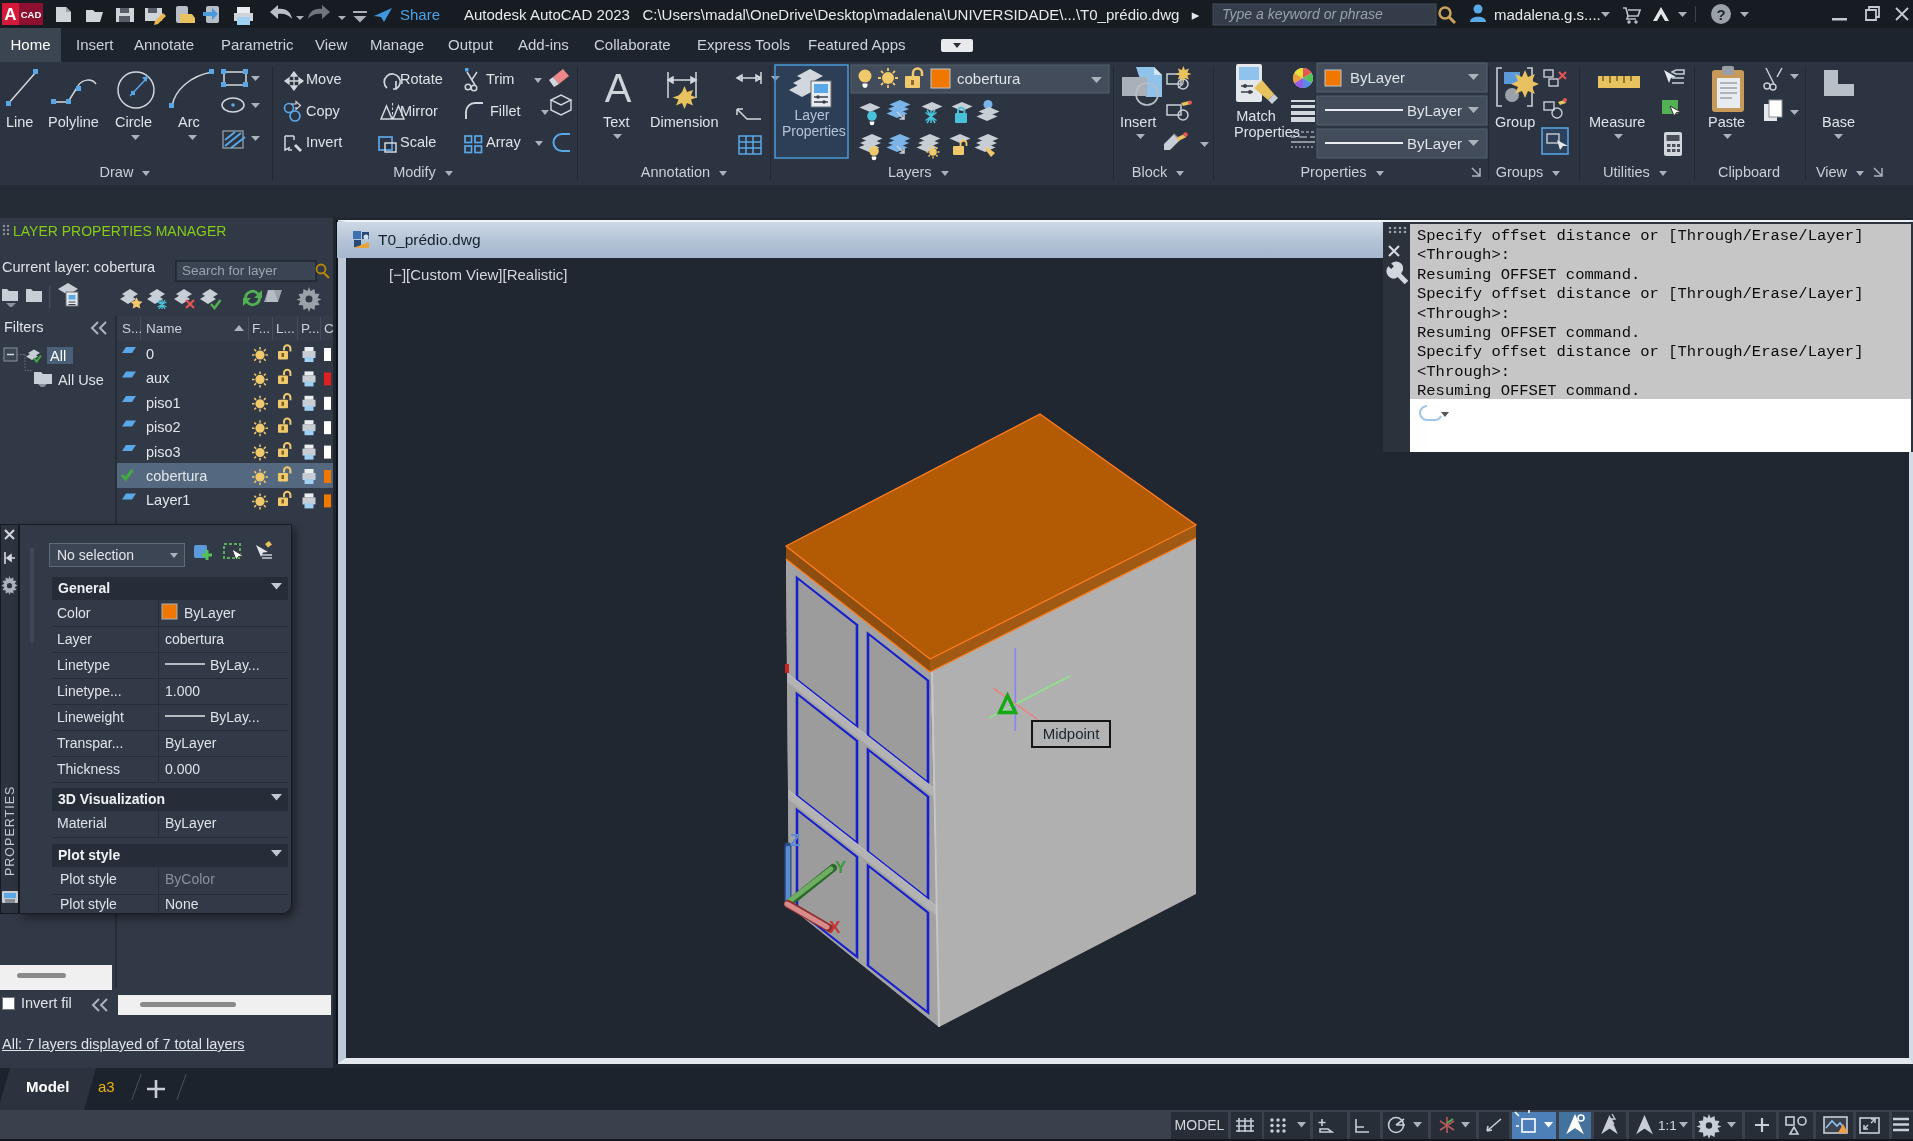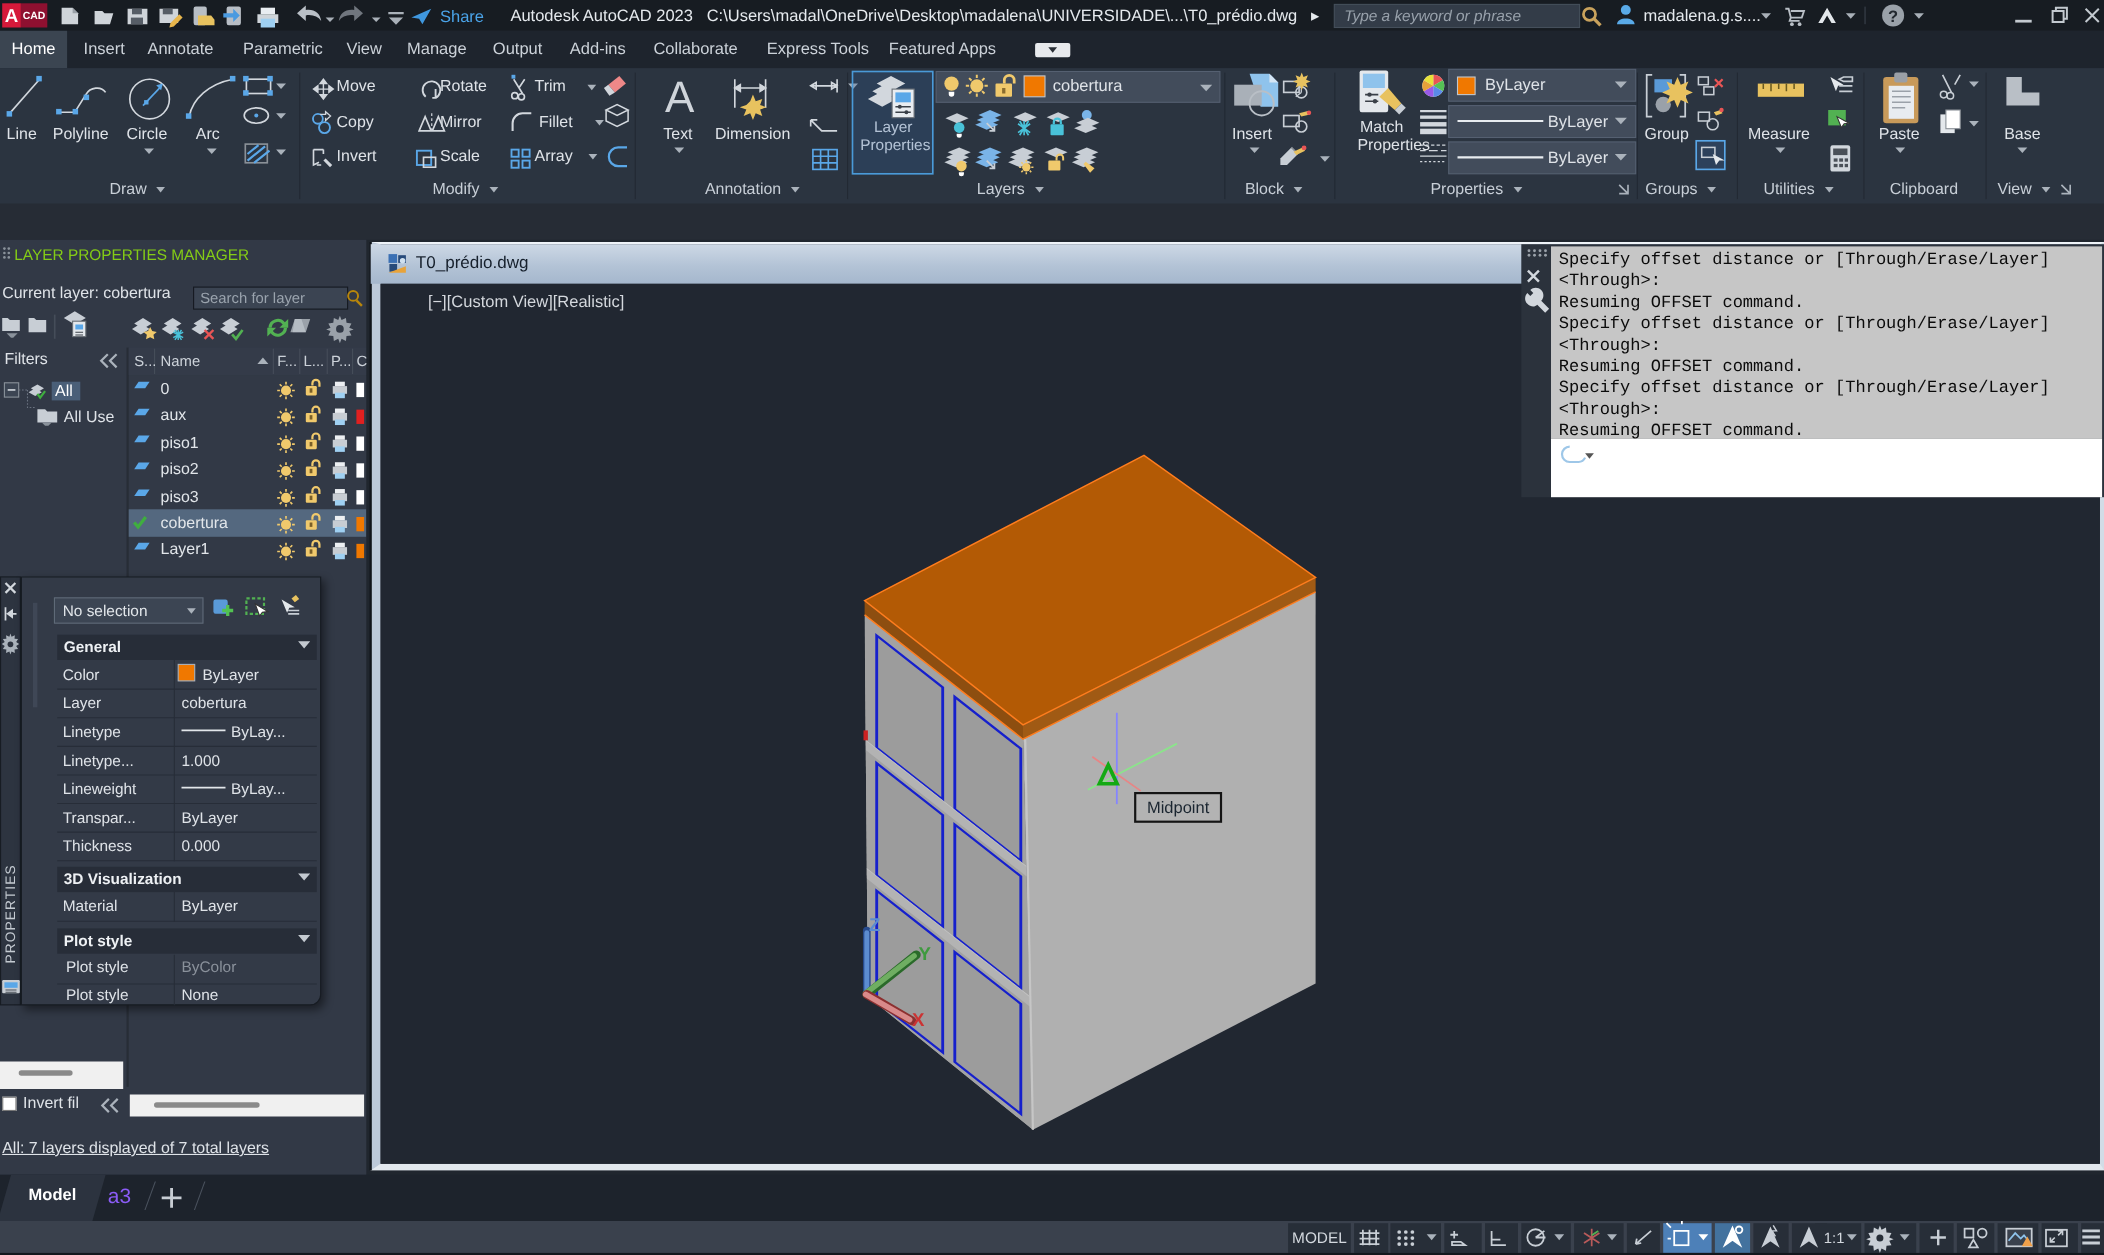--- a/index.html
+++ b/index.html
@@ -794,21 +794,21 @@
 <rect x="162" y="80" width="15" height="15" fill="#f07800" stroke="#aab2bb"></rect>
 <path d="M165 140 h40 M165 192 h40" stroke="#e2e6ea" stroke-width="1.5"></path>
 <path d="M271 59 l5.5 6.5 5.5 -6.5 z M271 270 l5.5 6.5 5.5 -6.5 z M271 326 l5.5 6.5 5.5 -6.5 z" fill="#c3c9d0"></path>
 <rect x="30" y="24" width="4" height="95" fill="#3f4756"></rect>
 </svg>
 </div>
 <style>.phead{width:236px;height:23px;background:#272d38;font-size:14px;font-weight:bold;color:#eef1f4;line-height:23px;padding-left:6px;}</style>
 <div class="abs" id="modelrow">
 <div class="abs" style="left:4px;top:0;width:86px;height:42px;background:#2c333f;transform:skewX(-16deg);"></div>
 <div class="abs" style="left:26px;top:10px;font-size:15px;font-weight:bold;color:#fff;">Model</div>
-<div class="abs" style="left:98px;top:10px;font-size:19px;color:#8b5cf6;">a3</div>
+<div class="abs" style="left:98px;top:10px;font-size:15px;color:#eab308;">a3</div>
 <div class="abs" style="left:127px;top:6px;width:10px;height:26px;border-right:1.5px solid #4a525e;transform:skewX(-20deg);"></div>
 <svg class="abs" style="left:146px;top:11px" width="20" height="20">
         <path d="M10 1 v18 M1 10 h18" stroke="#c8cdd4" stroke-width="2.6"></path>
       </svg>
 <div class="abs" style="left:172px;top:6px;width:10px;height:26px;border-right:1.5px solid #4a525e;transform:skewX(-20deg);"></div>
 </div>
 <div class="abs" id="statusbar">
 <div class="tile" style="left:1171px;width:57px;color:#d3d8de;font-size:14px;text-align:center;line-height:27px;">MODEL</div>
 <div class="tile" style="left:1231px;width:31px;"></div>
 <div class="tile" style="left:1264px;width:46px;"></div>

